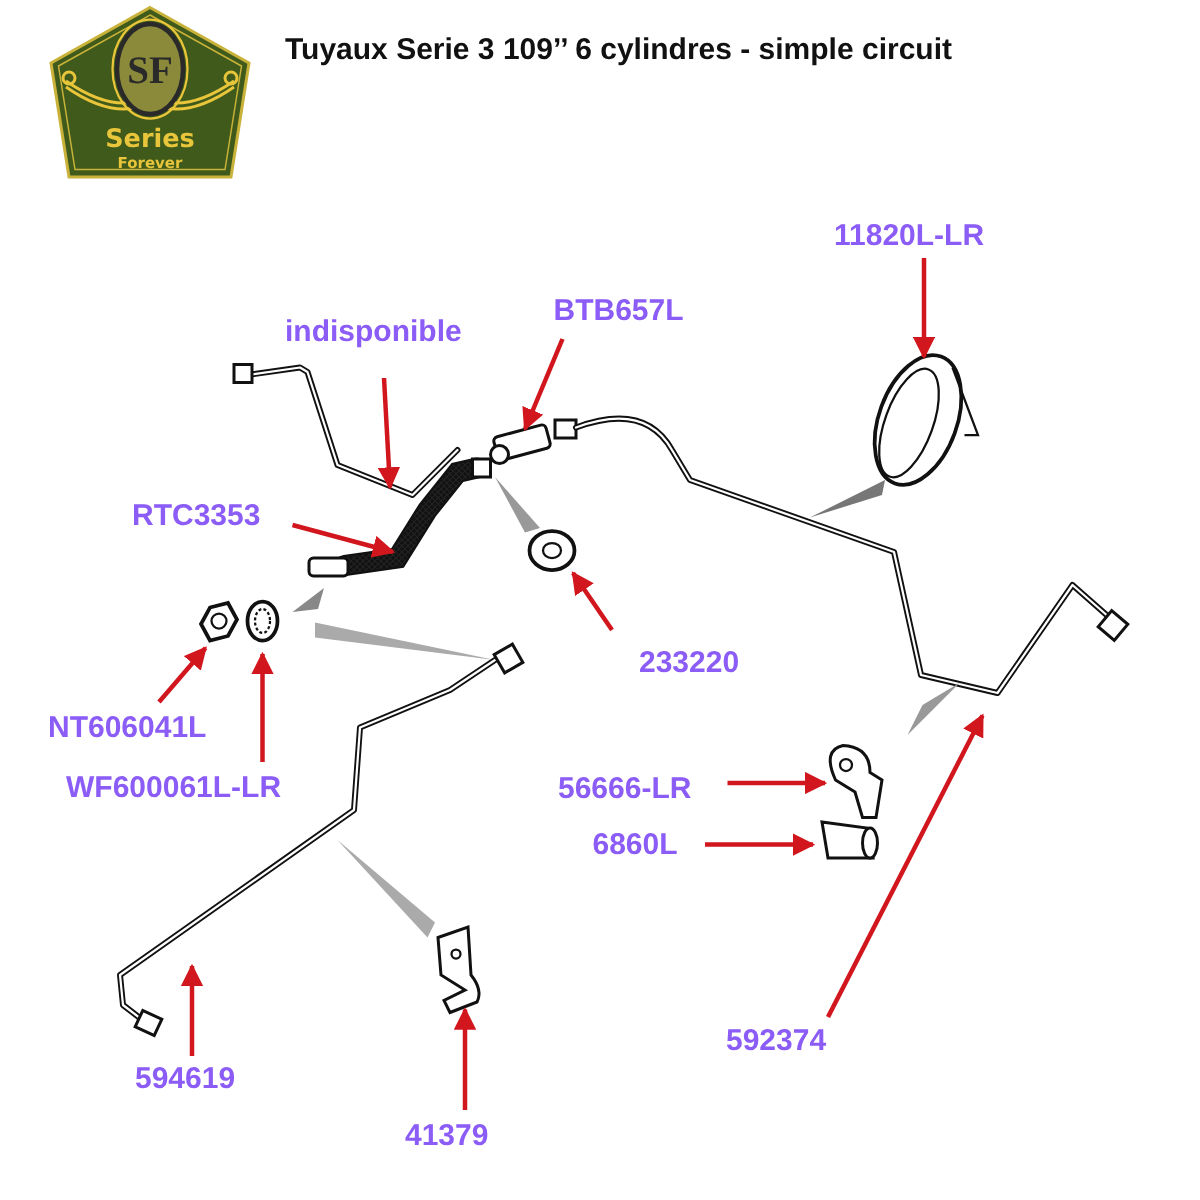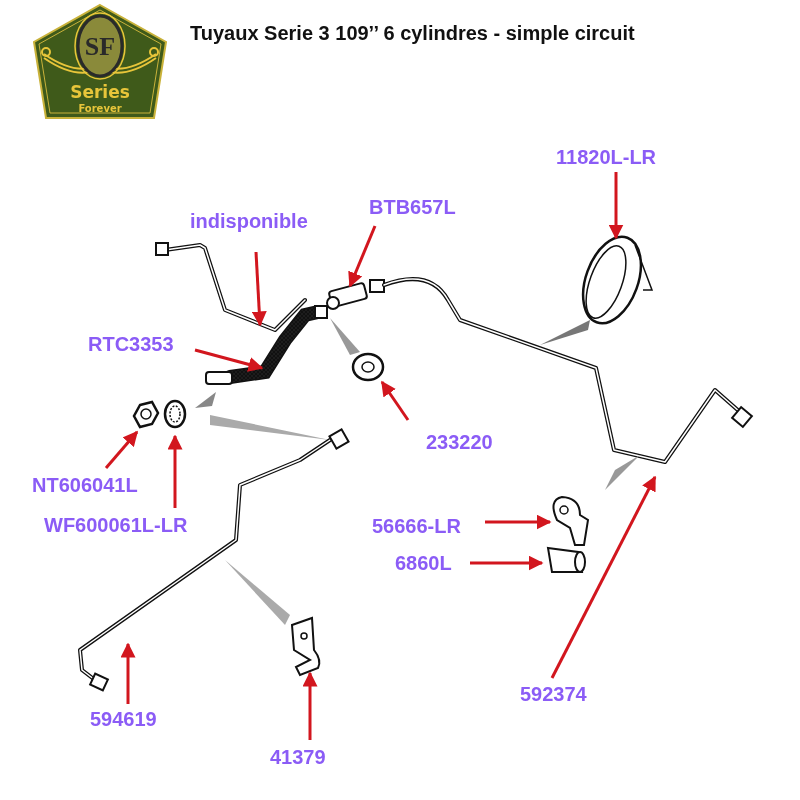--- a/index.html
+++ b/index.html
@@ -141,15 +141,15 @@
 
 <div class="label" style="left:556px; top:146px;">11820L-LR</div>
 <div class="label" style="left:190px; top:210px;">indisponible</div>
 <div class="label" style="left:369px; top:196px;">BTB657L</div>
 <div class="label" style="left:88px; top:333px;">RTC3353</div>
 <div class="label" style="left:426px; top:431px;">233220</div>
 <div class="label" style="left:32px; top:474px;">NT606041L</div>
 <div class="label" style="left:44px; top:514px;">WF600061L-LR</div>
 <div class="label" style="left:372px; top:515px;text-align:right;">56666-LR</div>
 <div class="label" style="left:395px; top:552px;">6860L</div>
-<div class="label" style="left:484px; top:683px;margin-left:36px;">592374</div>
+<div class="label" style="left:484px; top:683px;">592374</div>
 <div class="label" style="left:90px; top:708px;">594619</div>
 <div class="label" style="left:270px; top:746px;">41379</div>
 
 </body></html>

